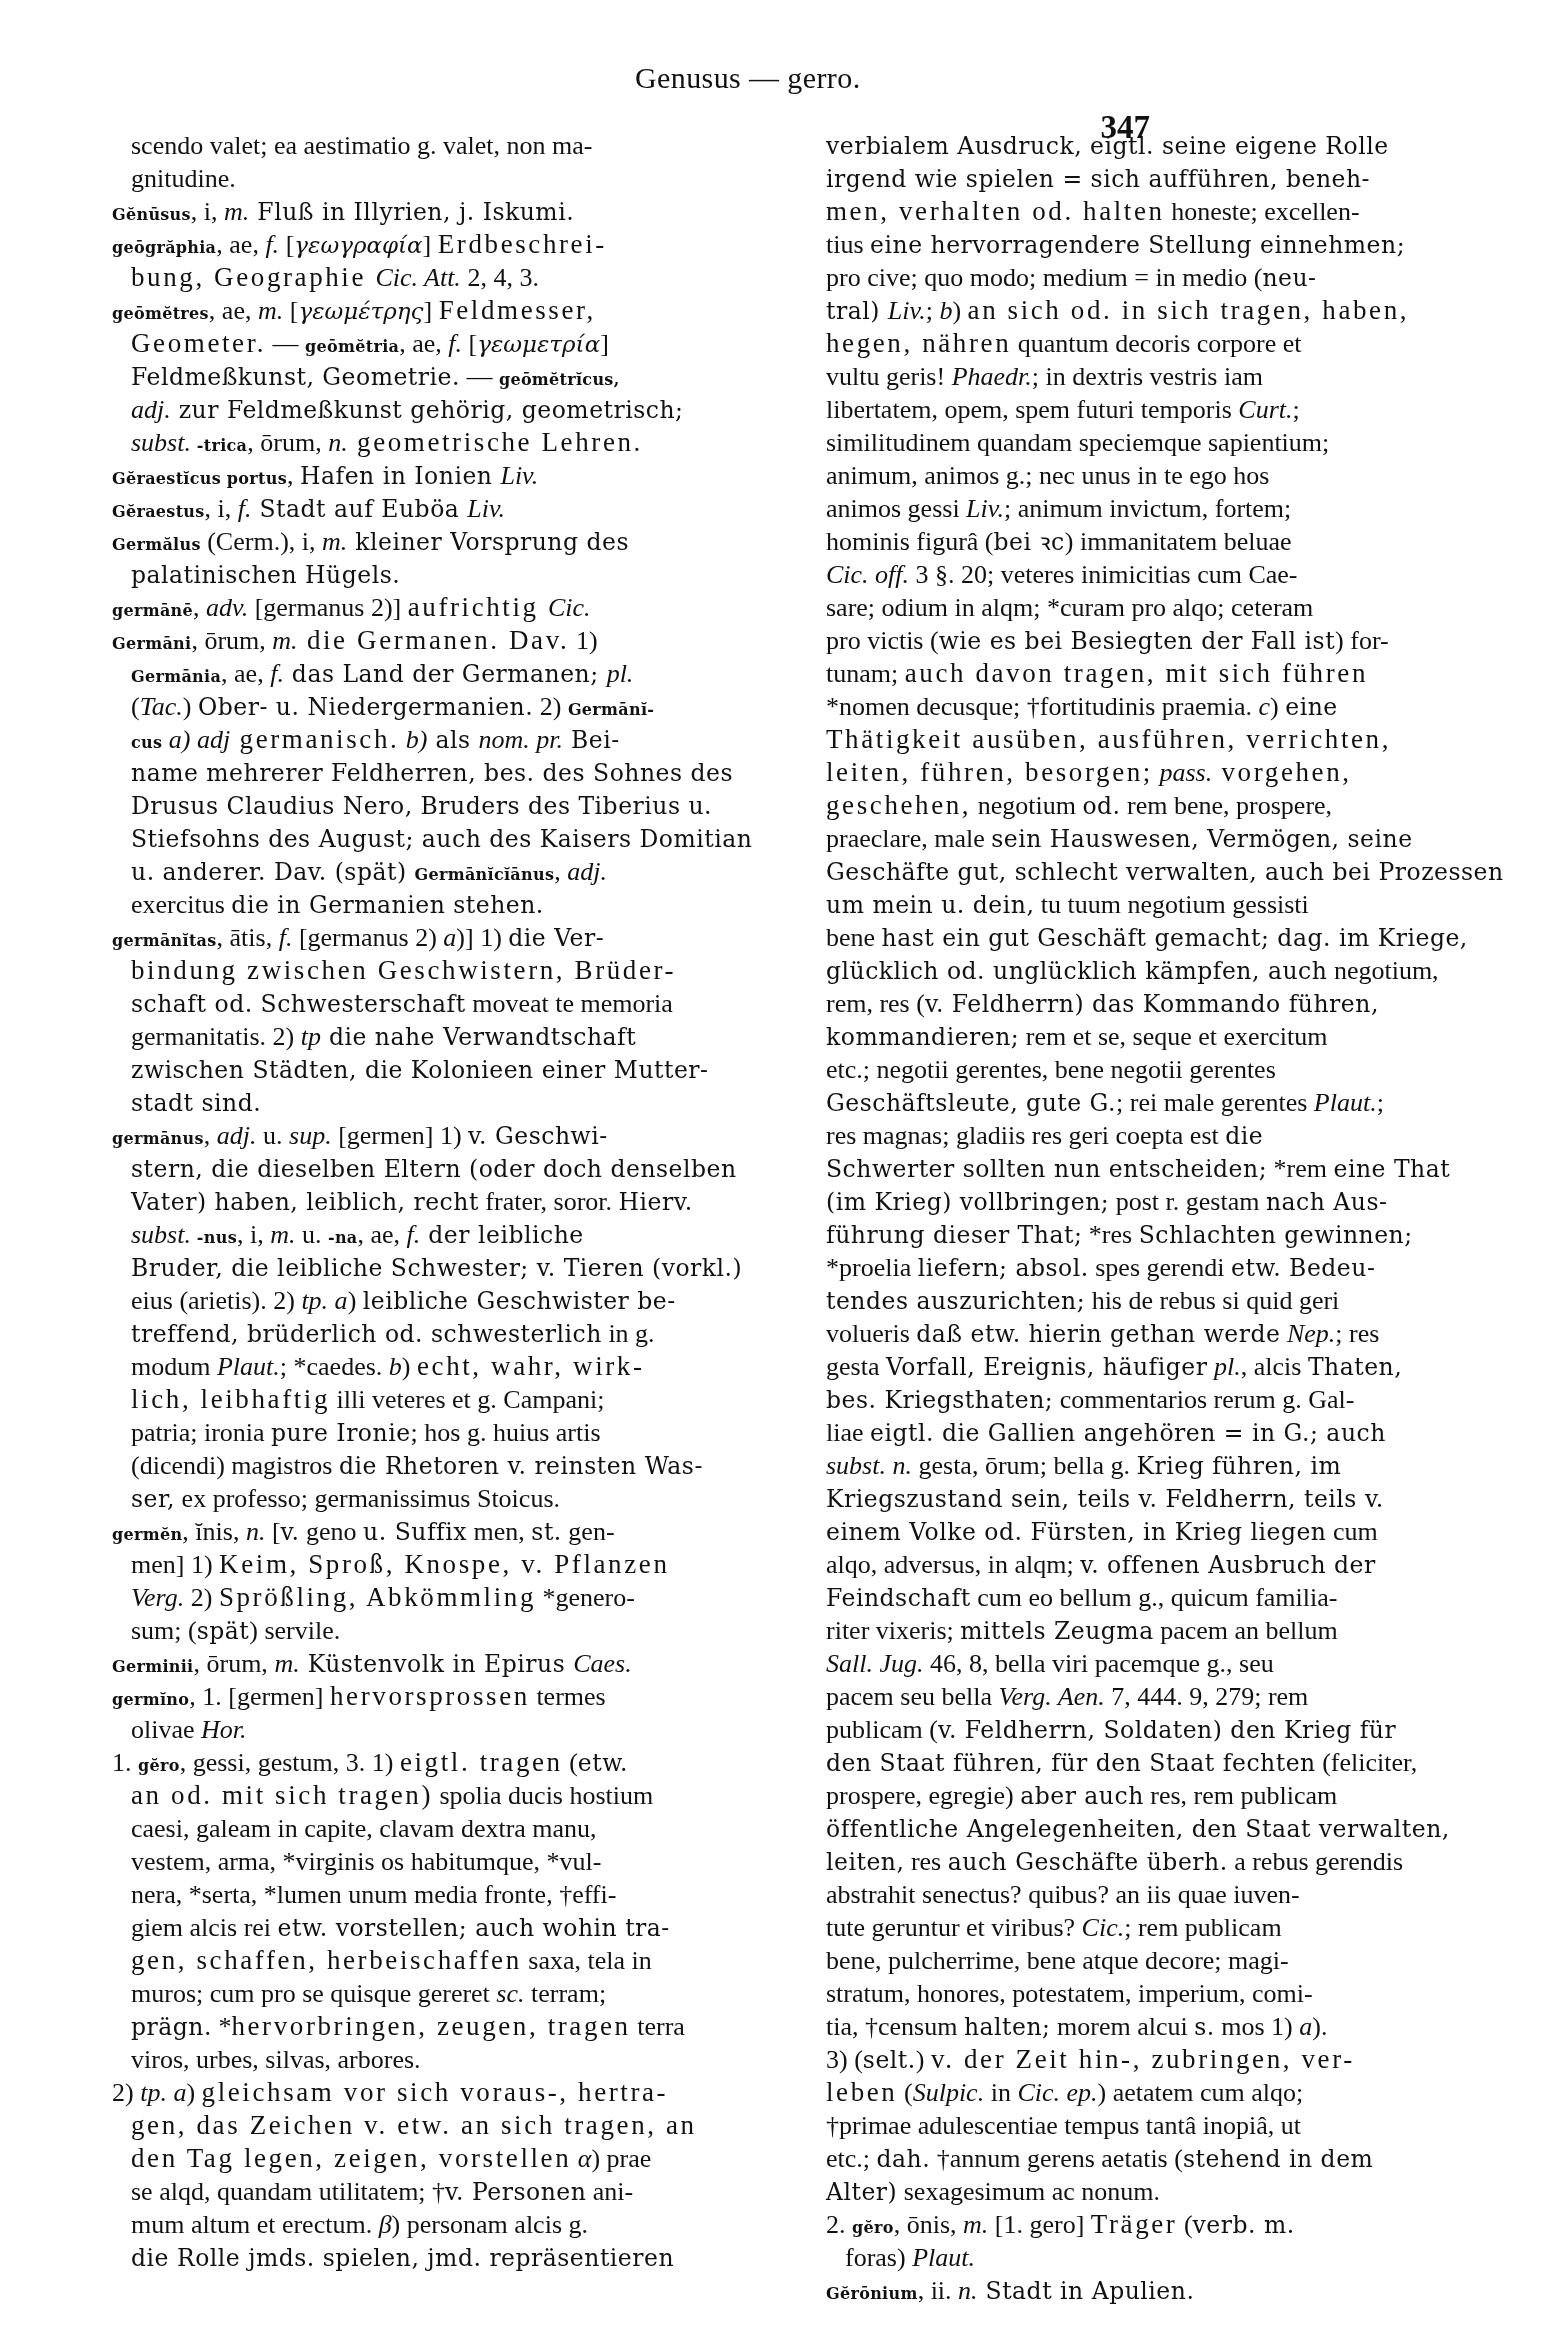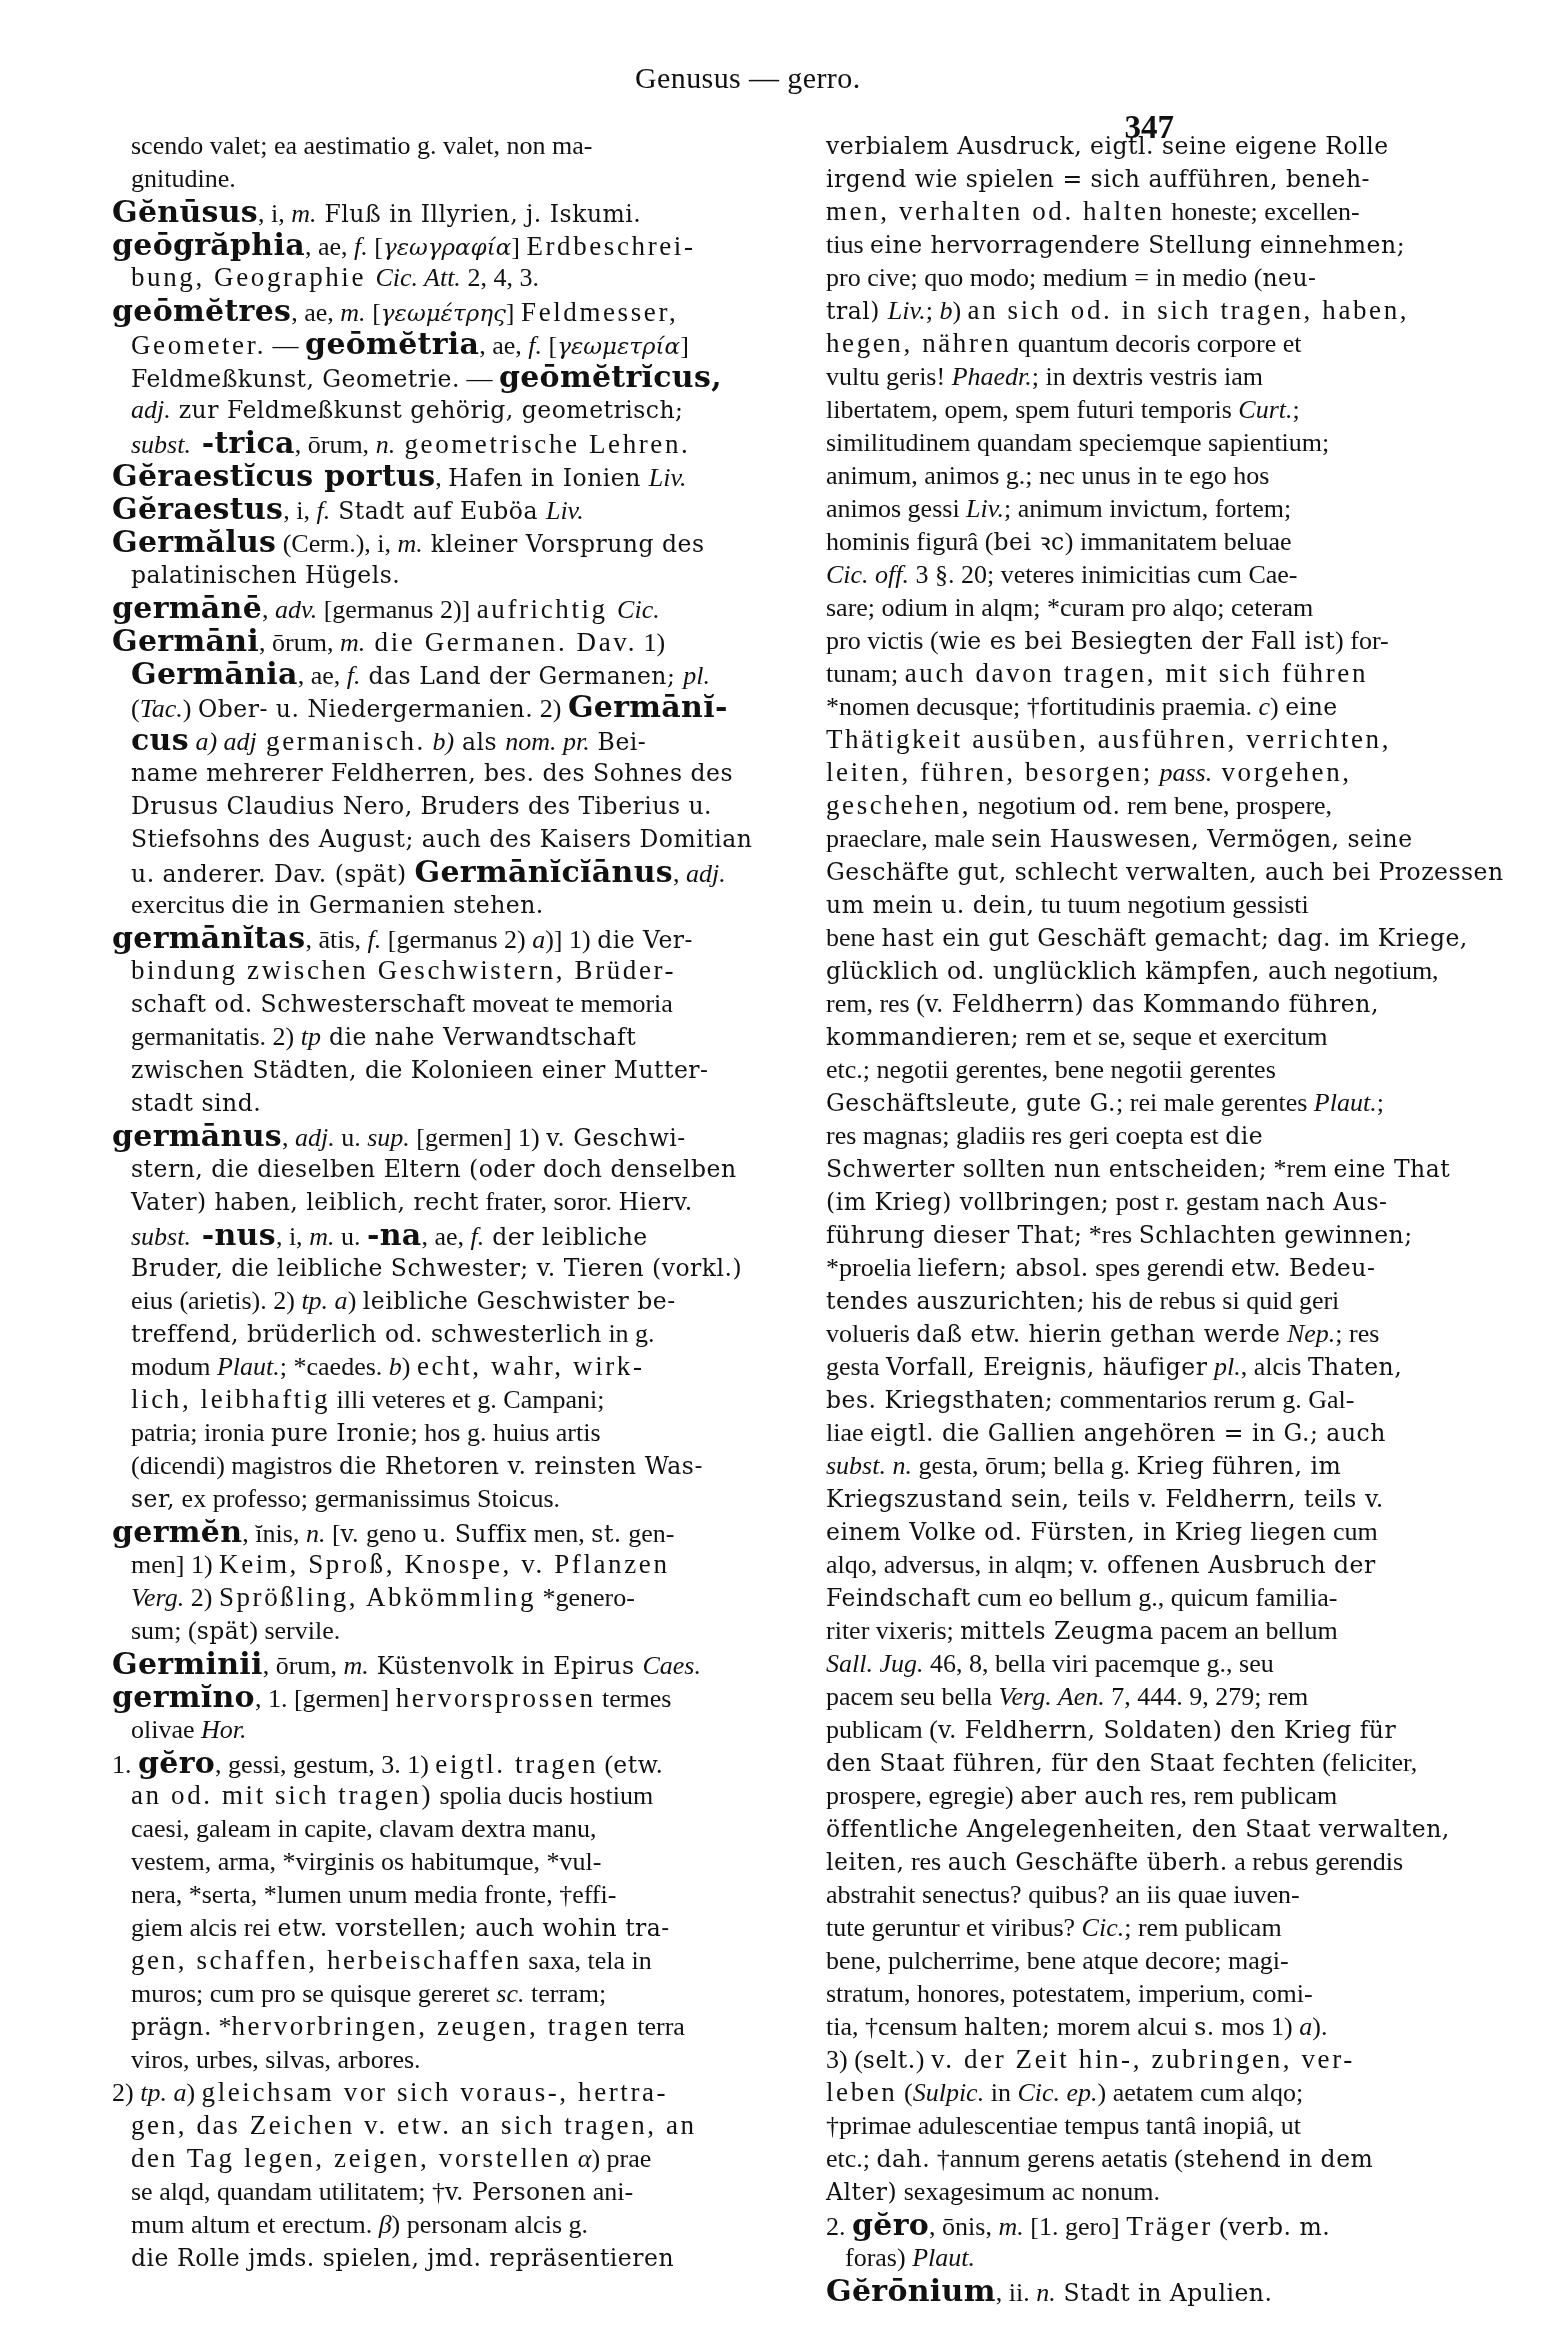--- a/index.html
+++ b/index.html
@@ -1,26 +1,26 @@
 <!DOCTYPE html>
 <html style="font-size:14px"><head>
 <meta charset="utf-8">
 <style>
   html, body { margin:0; padding:0; background:#ffffff; }
   body { width:1560px; height:2330px; position:relative; overflow:hidden;
          font-family:"Liberation Serif","DejaVu Serif",serif; color:#111; }
-  .header { position:absolute; top:61px; left:0; width:1248px; height:52px;padding-left:24px; }
+  .header { position:absolute; top:61px; left:0; width:1248px; height:52px; }
   .running-head { position:absolute; left:635px; top:0; font-size:30px; letter-spacing:0.4px; }
   .page-number { position:absolute; right:98px; top:0; font-size:33px; font-weight:bold;margin-top:48px; }
   .column { position:absolute; top:129px; }
   .col-left { left:112px; width:706px; }
   .col-right { left:826px; width:641px; }
   .line { height:33px; line-height:33px; font-size:26px; white-space:nowrap; overflow:visible; }
   .ind { padding-left:19px; }
-  .hw { font-weight:bold; font-family:"DejaVu Serif",serif; font-size:30px; letter-spacing:0.3px; }
+  .hw { font-weight:bold; font-family:"DejaVu Serif",serif; font-size:16px; letter-spacing:0.3px; }
   .it { font-style:italic; }
   .fr { font-family:"DejaVu Serif",serif; font-size:23.5px; letter-spacing:0.5px; }
   .frs { font-family:Liberation Serif, serif; font-size:27px; letter-spacing:2.6px; }
   .gr { font-style:italic; font-family:"DejaVu Serif",serif; font-size:23px; }
 </style>
 </head>
 <body>
 
 <div class="header">
   <span class="running-head">Genusus — gerro.</span>

